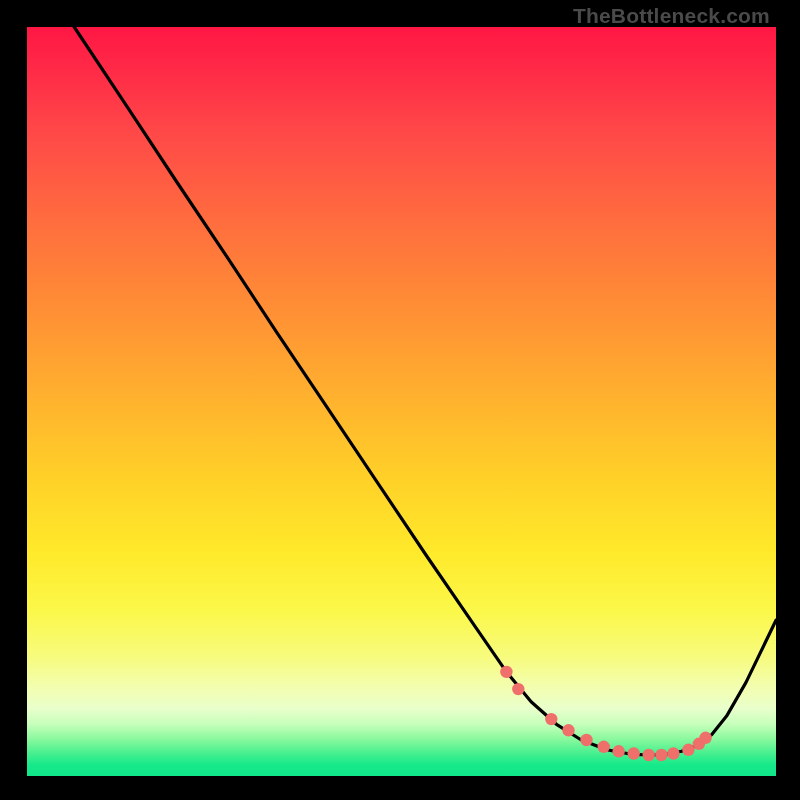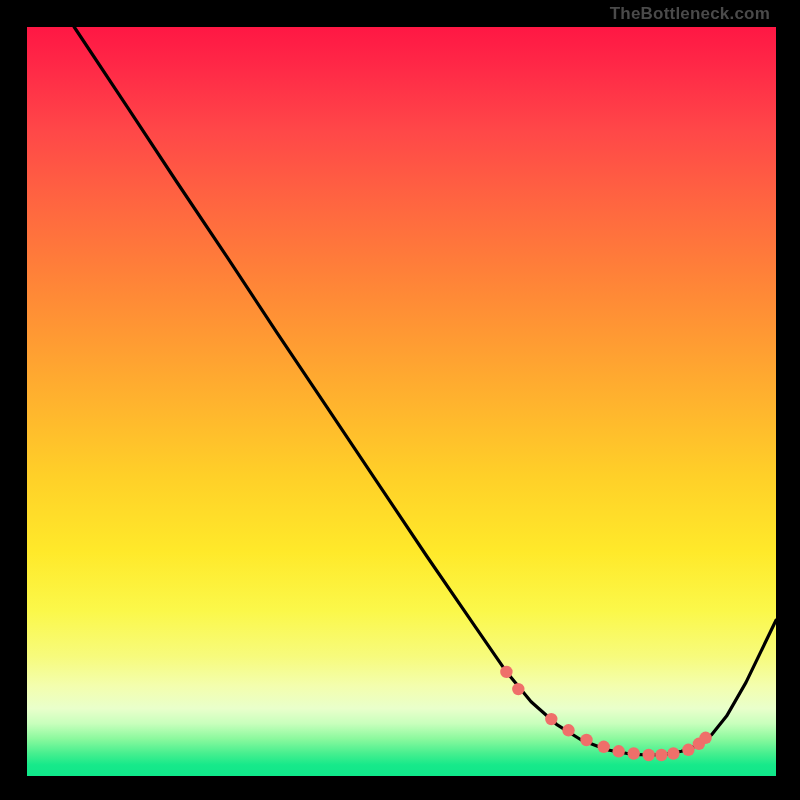--- a/index.html
+++ b/index.html
@@ -43,21 +43,21 @@
       #46ef8f 97%,
       #17e98a 98.5%,
       #0fe78a 100%
     );
   }
   .watermark {
     position: absolute;
     top: 4px;
     right: 30px;
     color: #4a4a4a;
-    font-size: 17px;
+    font-size: 21px;
     font-weight: 600;
     letter-spacing: 0.2px;
     user-select: none;
   }
   svg.curve {
     position: absolute;
     left: 0;
     top: 0;
     width: 749px;
     height: 749px;

